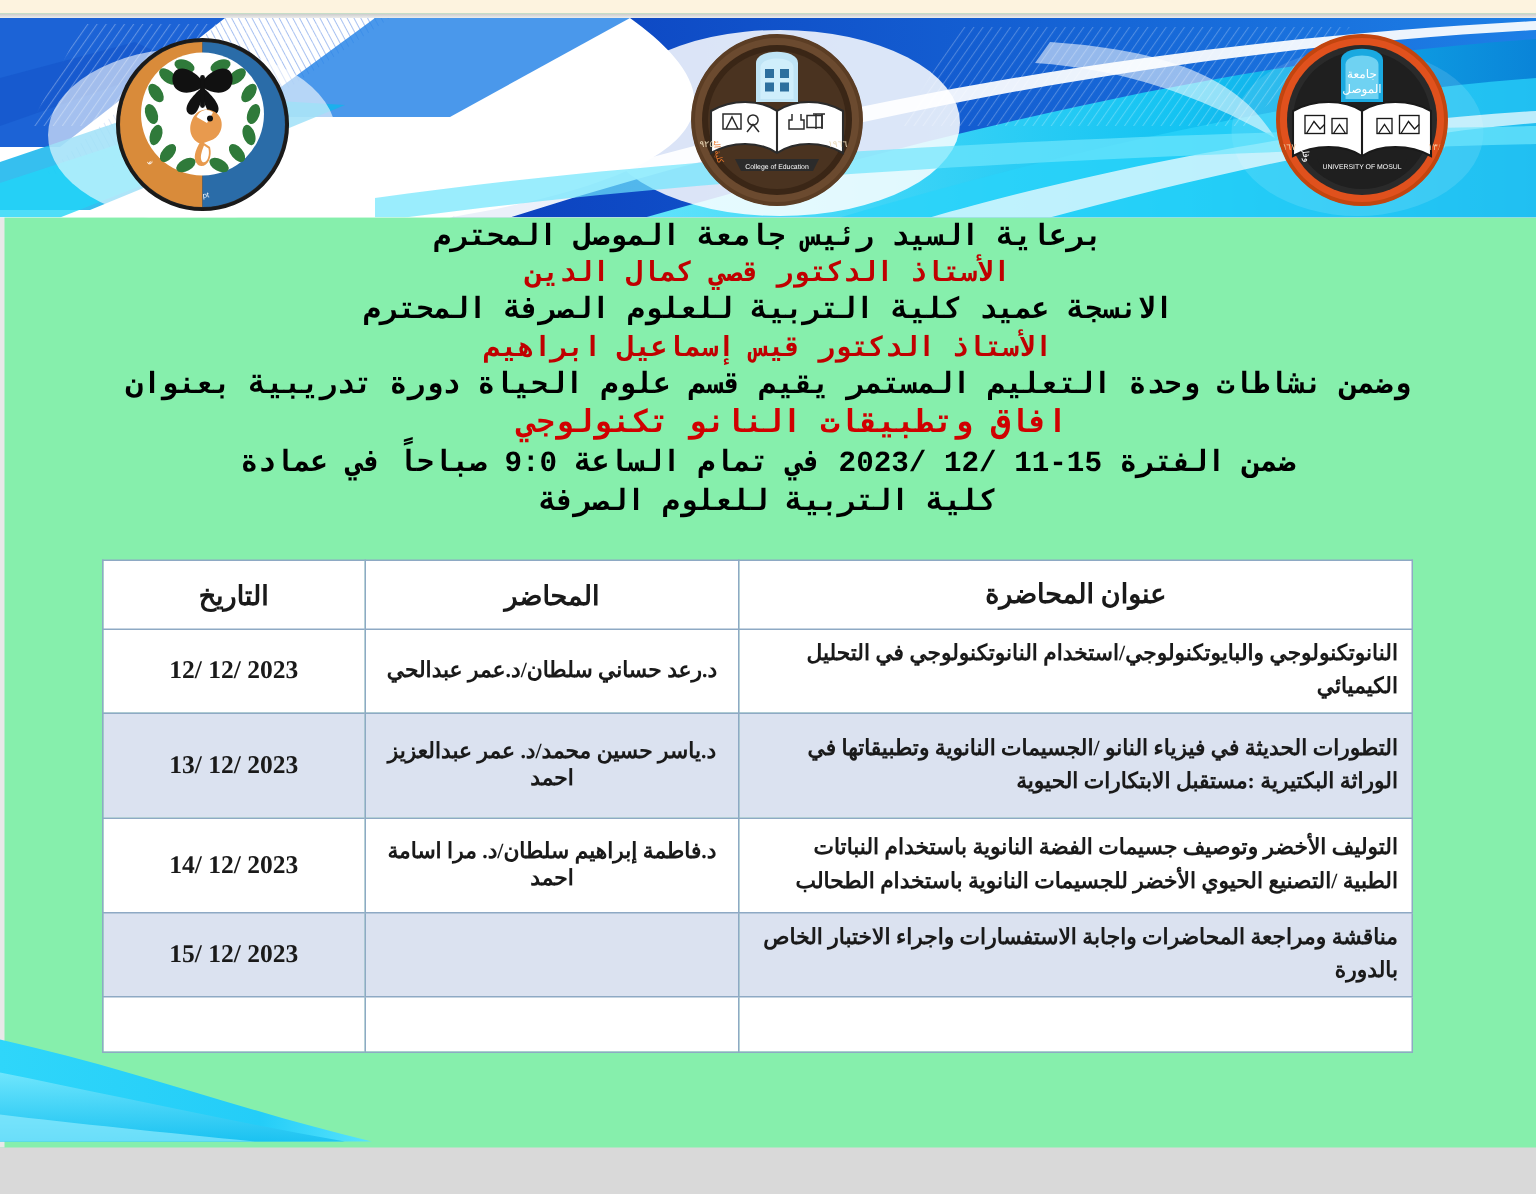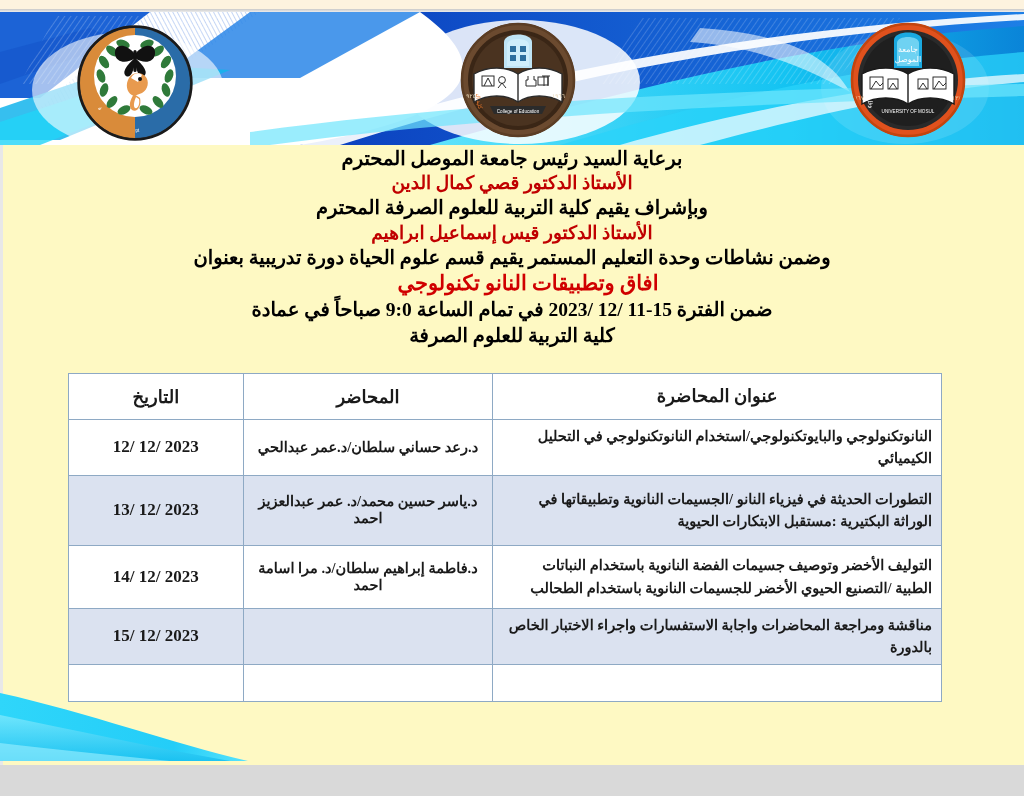--- a/index.html
+++ b/index.html
@@ -7,21 +7,21 @@
   html, body {
     margin: 0; padding: 0;
     width: 1024px; height: 796px;
     background: #d9d9d9;
     font-family: "Liberation Serif", "DejaVu Serif", serif;
     overflow: hidden;
   }
   #page {
     position: relative;
     width: 1024px; height: 796px;
-    background: #fef9c3;
+    background: #86efac;
     overflow: hidden;
   }
   
   .top-strip {
     position: absolute; top: 0; left: 0;
     width: 1024px; height: 9px;
     background: #fdf3df;
   }
   .top-strip-edge {
     position: absolute; top: 9px; left: 0;
@@ -47,20 +47,21 @@
   #logo-left   { top: 24px;  left: 76px;  width: 118px; height: 118px; }
   #logo-center { top: 22px;  left: 460px; width: 116px; height: 116px; }
   #logo-right  { top: 22px;  left: 850px; width: 116px; height: 116px; }
 
   
   .headlines {
     position: absolute;
     top: 146px; left: 0; width: 1024px;
     text-align: center;
     direction: rtl;
+    font-family: Liberation Mono, monospace;
   }
   .hl {
     display: block;
     line-height: 1.30;
     font-weight: bold;
     white-space: nowrap;
   }
   .hl-black { color: #000000; font-size: 19.5px; }
   .hl-red   { color: #c00000; font-size: 18.5px; }
   .hl-title { color: #d00000; font-size: 21px; letter-spacing: .2px; padding-left: 32px; }
@@ -322,21 +323,21 @@
       <text font-size="6" fill="#ffffff" font-family="'Liberation Sans',sans-serif">
         <textPath href="#arcMbot" startOffset="10%">وقل رب زدني علما</textPath>
       </text>
       <circle cx="58" cy="58" r="56" fill="none" stroke="#c2450f" stroke-width="2.6"></circle>
     </svg>
   </div>
 
   <div class="headlines">
     <span class="hl hl-black">برعاية السيد رئيس جامعة الموصل المحترم</span>
     <span class="hl hl-red">الأستاذ الدكتور قصي كمال الدين</span>
-    <span class="hl hl-black">وبإشراف يقيم كلية التربية للعلوم الصرفة المحترم</span>
+    <span class="hl hl-black">الانسجة عميد كلية التربية للعلوم الصرفة المحترم</span>
     <span class="hl hl-red">الأستاذ الدكتور قيس إسماعيل ابراهيم</span>
     <span class="hl hl-black">وضمن نشاطات وحدة التعليم المستمر يقيم قسم علوم الحياة دورة تدريبية بعنوان</span>
     <span class="hl hl-title">افاق وتطبيقات النانو تكنولوجي</span>
     <span class="hl hl-black">ضمن الفترة 15-11 /12 /2023 في تمام الساعة 9:0 صباحاً في عمادة</span>
     <span class="hl hl-black">كلية التربية للعلوم الصرفة</span>
   </div>
 
   <div class="table-wrap">
     <table class="schedule">
       <thead>

